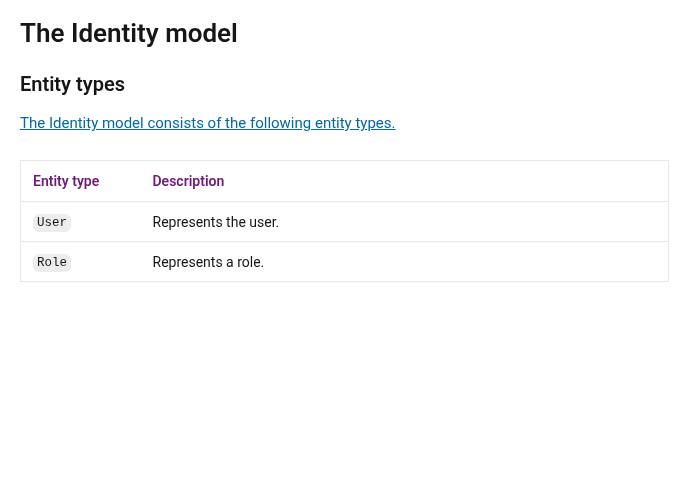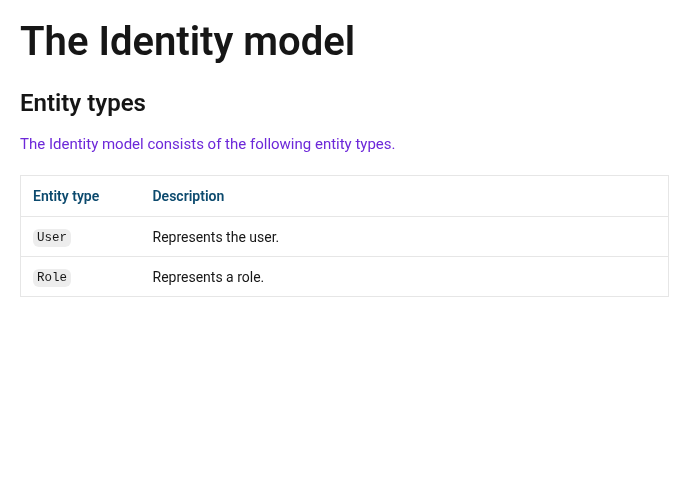--- a/index.html
+++ b/index.html
@@ -8,48 +8,49 @@
       box-sizing: border-box;
     }
     body {
       font-family: "Segoe UI", -apple-system, BlinkMacSystemFont, Roboto, "Helvetica Neue", Arial, sans-serif;
       background: #ffffff;
       color: #171717;
       padding: 18px 20px;
       width: 689px;
     }
     h1 {
-      font-size: 40px;
+      font-size: 26px;
       font-weight: 600;
       margin-bottom: 24px;
       color: #161616;
     }
     h2 {
-      font-size: 24px;
+      font-size: 20px;
       font-weight: 600;
       margin-bottom: 18px;
       color: #161616;
     }
     p.intro {
       font-size: 15px;
-      color: #6d28d9;
-      margin-bottom: 22px;
+      color: #0369a1;
+      margin-bottom: 28px;
+      text-decoration: underline;
     }
     table {
       width: 100%;
       border-collapse: collapse;
       border: 1px solid #e6e6e6;
       font-size: 14px;
     }
     th {
       text-align: left;
       font-weight: 600;
       padding: 12px 12px;
       border-bottom: 1px solid #e6e6e6;
-      color: #0c4a6e;
+      color: #701a75;
     }
     td {
       padding: 11px 12px;
       border-bottom: 1px solid #e6e6e6;
       vertical-align: middle;
       color: #171717;
     }
     tr:last-child td {
       border-bottom: none;
     }

